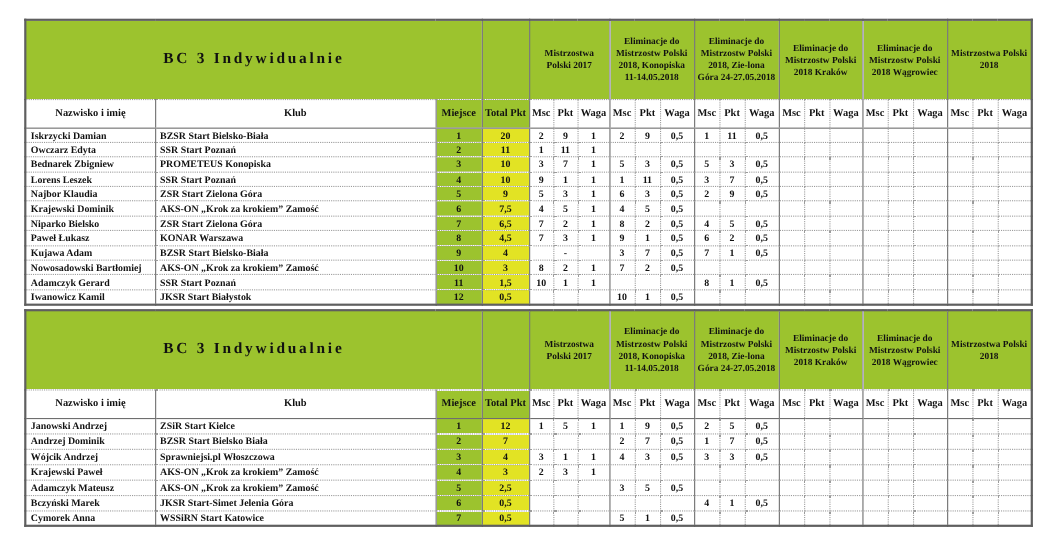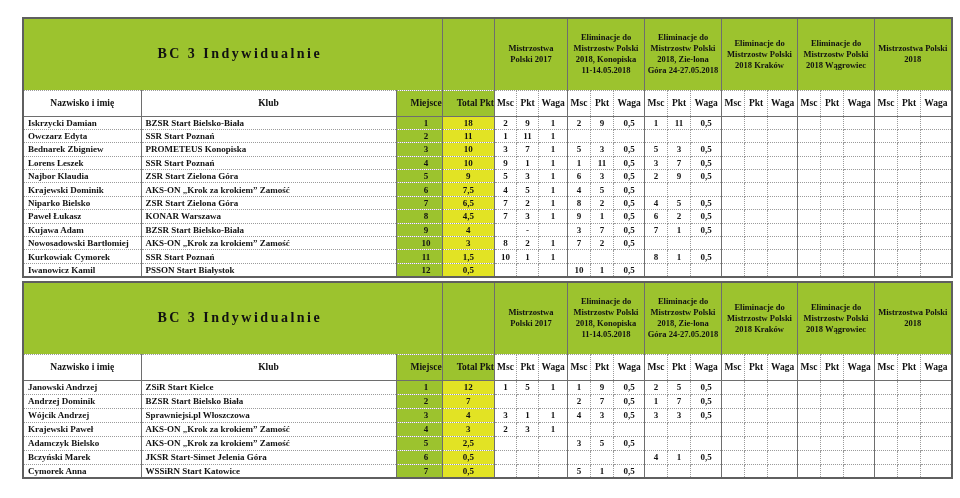--- a/index.html
+++ b/index.html
@@ -17,21 +17,21 @@
   td, th {
     border:1px dotted #9b9b9b; padding:0; margin:0; overflow:hidden;
     text-align:center; vertical-align:middle; font-weight:bold; white-space:nowrap;
   }
   .sl { border-left:1px solid #6e6e6e; }
   tr.hdr1 { height:72px; }
   tr.hdr2 { height:26px; }
   tr.hdr2 > th { border-bottom:1px solid #6e6e6e; }
   #table-1 tbody tr { height:13.4px; }
   #table-2 tbody tr { height:14px; }
-  .green  { background:#9cc32e;padding-left:14px; }
+  .green  { background:#9cc32e; }
   .yellow { background:#e2e324; }
   .title-cell { font-size:14px; letter-spacing:2.5px; }
   .comp-cell  { font-size:8.5px; line-height:11px; white-space:normal; padding:0 2px; }
   .colhead    { font-size:9.5px; }
   .name-cell, .club-cell { text-align:left; padding-left:4px; font-size:9px; }
   .num-cell   { font-size:9px; }
   .place-cell, .total-cell { font-size:9px; }
 </style>
 </head>
 <body>
@@ -96,21 +96,21 @@
           <th class="colhead sl">Msc</th>
           <th class="colhead">Pkt</th>
           <th class="colhead">Waga</th>
         </tr>
       </thead>
       <tbody>
         <tr>
           <td class="name-cell">Iskrzycki Damian</td>
           <td class="club-cell sl">BZSR Start Bielsko-Biała</td>
           <td class="green place-cell sl">1</td>
-          <td class="yellow total-cell sl">18</td>
+          <td class="yellow total-cell sl">20</td>
           <td class="num-cell sl">2</td>
           <td class="num-cell">9</td>
           <td class="num-cell">1</td>
           <td class="num-cell sl">2</td>
           <td class="num-cell">9</td>
           <td class="num-cell">0,5</td>
           <td class="num-cell sl">1</td>
           <td class="num-cell">11</td>
           <td class="num-cell">0,5</td>
           <td class="num-cell sl"></td>
@@ -333,21 +333,21 @@
           <td class="num-cell"></td>
           <td class="num-cell"></td>
           <td class="num-cell sl"></td>
           <td class="num-cell"></td>
           <td class="num-cell"></td>
           <td class="num-cell sl"></td>
           <td class="num-cell"></td>
           <td class="num-cell"></td>
         </tr>
         <tr>
-          <td class="name-cell">Kurkowiak Cymorek</td>
+          <td class="name-cell">Adamczyk Gerard</td>
           <td class="club-cell sl">SSR Start Poznań</td>
           <td class="green place-cell sl">11</td>
           <td class="yellow total-cell sl">1,5</td>
           <td class="num-cell sl">10</td>
           <td class="num-cell">1</td>
           <td class="num-cell">1</td>
           <td class="num-cell sl"></td>
           <td class="num-cell"></td>
           <td class="num-cell"></td>
           <td class="num-cell sl">8</td>
@@ -358,21 +358,21 @@
           <td class="num-cell"></td>
           <td class="num-cell sl"></td>
           <td class="num-cell"></td>
           <td class="num-cell"></td>
           <td class="num-cell sl"></td>
           <td class="num-cell"></td>
           <td class="num-cell"></td>
         </tr>
         <tr>
           <td class="name-cell">Iwanowicz Kamil</td>
-          <td class="club-cell sl">PSSON Start Białystok</td>
+          <td class="club-cell sl">JKSR Start Białystok</td>
           <td class="green place-cell sl">12</td>
           <td class="yellow total-cell sl">0,5</td>
           <td class="num-cell sl"></td>
           <td class="num-cell"></td>
           <td class="num-cell"></td>
           <td class="num-cell sl">10</td>
           <td class="num-cell">1</td>
           <td class="num-cell">0,5</td>
           <td class="num-cell sl"></td>
           <td class="num-cell"></td>
@@ -541,21 +541,21 @@
           <td class="num-cell"></td>
           <td class="num-cell"></td>
           <td class="num-cell sl"></td>
           <td class="num-cell"></td>
           <td class="num-cell"></td>
           <td class="num-cell sl"></td>
           <td class="num-cell"></td>
           <td class="num-cell"></td>
         </tr>
         <tr>
-          <td class="name-cell">Adamczyk Bielsko</td>
+          <td class="name-cell">Adamczyk Mateusz</td>
           <td class="club-cell sl">AKS-ON „Krok za krokiem” Zamość</td>
           <td class="green place-cell sl">5</td>
           <td class="yellow total-cell sl">2,5</td>
           <td class="num-cell sl"></td>
           <td class="num-cell"></td>
           <td class="num-cell"></td>
           <td class="num-cell sl">3</td>
           <td class="num-cell">5</td>
           <td class="num-cell">0,5</td>
           <td class="num-cell sl"></td>

